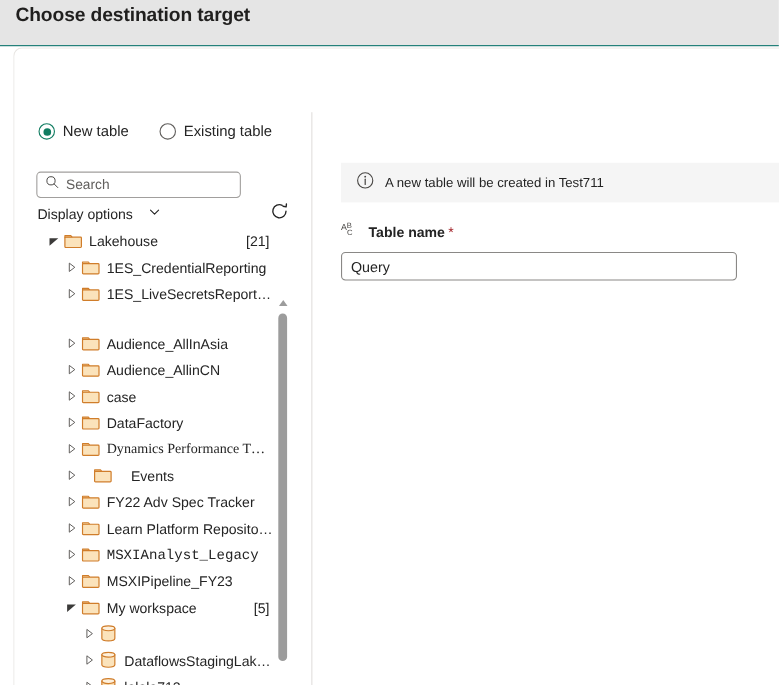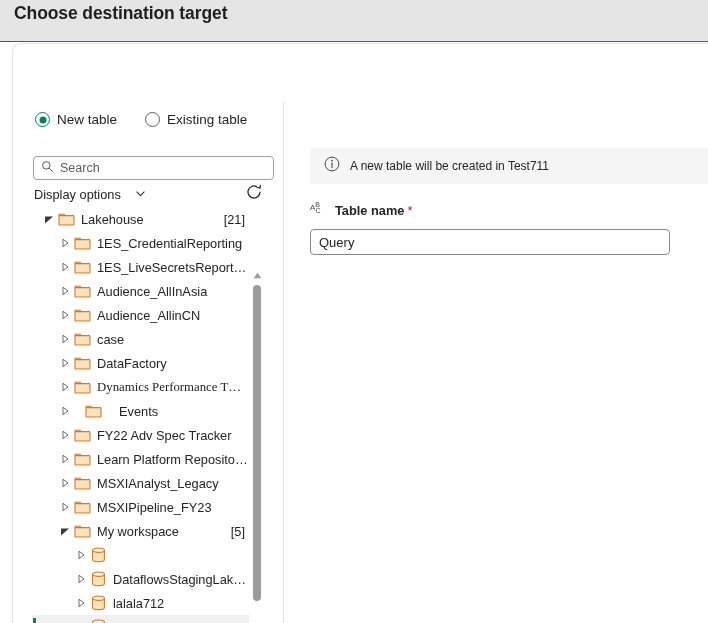--- a/index.html
+++ b/index.html
@@ -87,21 +87,21 @@
 
   
   #left-pane {
     position: absolute;
     left: 0; top: 55px;
     width: 270px; height: 535px;
   }
   #search-box {
     position: absolute;
     left: 20px; top: 57px;
-    width: 241px; height: 24px;
+    width: 186px; height: 24px;
     border: 1px solid #a19f9d;
     border-radius: 4px;
     background: #fff;
     display: flex;
     align-items: center;
     padding: 0 7px;
     gap: 6px;
   }
   #search-icon { flex: 0 0 auto; display: block; }
   #search-input {
@@ -357,21 +357,21 @@
             </svg>
           </span>
           <span class="node-icon">
             <svg width="17" height="15" viewBox="0 0 17 15">
               <path d="M1 2.2 h5.4 l1.4 1.8 H1 Z" fill="#f7d9a8" stroke="#d07d2a" stroke-width="1" stroke-linejoin="round"></path>
               <rect x="1" y="3.6" width="15" height="9.4" rx="0.8" fill="#fbe3bb" stroke="#d07d2a" stroke-width="1.1"></rect>
             </svg>
           </span>
           <span class="node-label">1ES_LiveSecretsReporting</span>
         </div>
-        <div class="tree-row" style="padding-left: 24px;">
+        <div class="tree-row" style="padding-left: 24px; margin-top: 21px;">
           <span class="twisty">
             <svg width="10" height="10" viewBox="0 0 10 10">
               <polygon points="3,1.2 8,5 3,8.8" fill="none" stroke="#605e5c" stroke-width="0.9" stroke-linejoin="round"></polygon>
             </svg>
           </span>
           <span class="node-icon">
             <svg width="17" height="15" viewBox="0 0 17 15">
               <path d="M1 2.2 h5.4 l1.4 1.8 H1 Z" fill="#f7d9a8" stroke="#d07d2a" stroke-width="1" stroke-linejoin="round"></path>
               <rect x="1" y="3.6" width="15" height="9.4" rx="0.8" fill="#fbe3bb" stroke="#d07d2a" stroke-width="1.1"></rect>
             </svg>
@@ -469,21 +469,21 @@
             </svg>
           </span>
           <span class="node-icon">
             <svg width="17" height="15" viewBox="0 0 17 15">
               <path d="M1 2.2 h5.4 l1.4 1.8 H1 Z" fill="#f7d9a8" stroke="#d07d2a" stroke-width="1" stroke-linejoin="round"></path>
               <rect x="1" y="3.6" width="15" height="9.4" rx="0.8" fill="#fbe3bb" stroke="#d07d2a" stroke-width="1.1"></rect>
             </svg>
           </span>
           <span class="node-label">Learn Platform Repositor…</span>
         </div>
-        <div class="tree-row" style="padding-left: 24px;">
+        <div class="tree-row" style="padding-left: 24px; font-family: Liberation Mono, monospace;">
           <span class="twisty">
             <svg width="10" height="10" viewBox="0 0 10 10">
               <polygon points="3,1.2 8,5 3,8.8" fill="none" stroke="#605e5c" stroke-width="0.9" stroke-linejoin="round"></polygon>
             </svg>
           </span>
           <span class="node-icon">
             <svg width="17" height="15" viewBox="0 0 17 15">
               <path d="M1 2.2 h5.4 l1.4 1.8 H1 Z" fill="#f7d9a8" stroke="#d07d2a" stroke-width="1" stroke-linejoin="round"></path>
               <rect x="1" y="3.6" width="15" height="9.4" rx="0.8" fill="#fbe3bb" stroke="#d07d2a" stroke-width="1.1"></rect>
             </svg>

